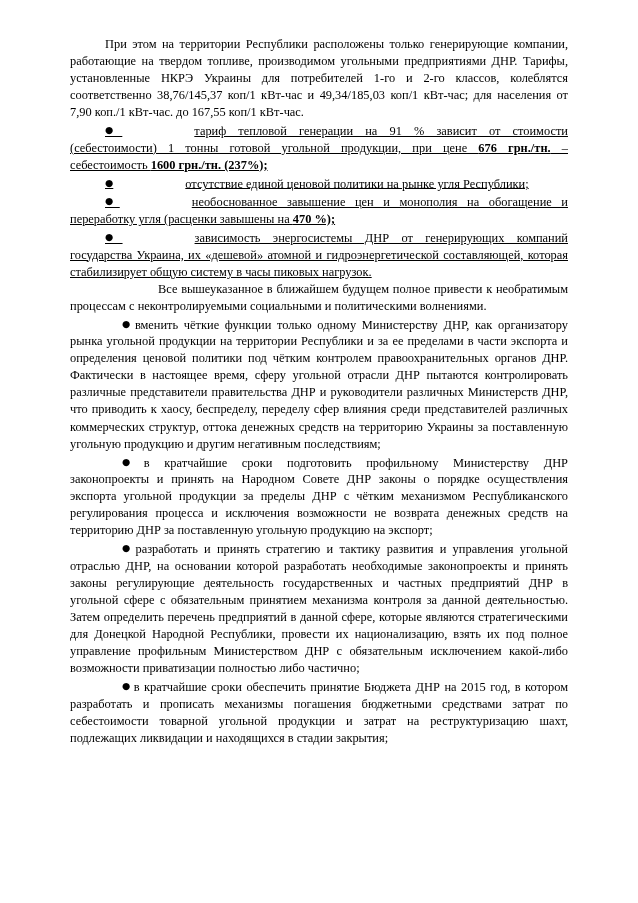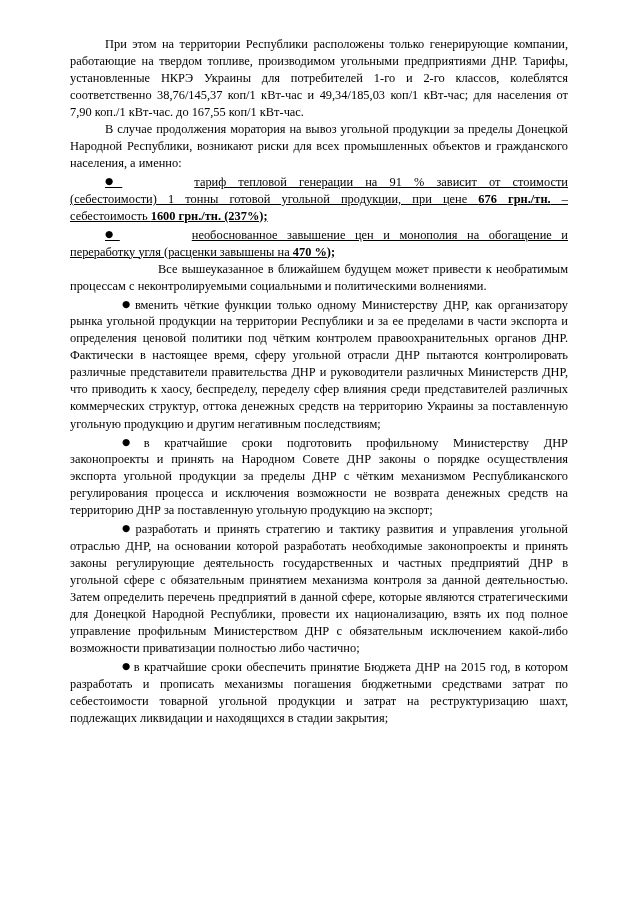--- a/index.html
+++ b/index.html
@@ -84,22 +84,23 @@
     text-indent: 88px;
   }
   b, .b { font-weight: bold; }
 </style>
 </head>
 <body>
 
 <div id="page">
   <div class="doc-body" id="doc-body">
       <p class="para"><span>При этом на территории Республики расположены только генерирующие компании, работающие на твердом топливе, производимом угольными предприятиями ДНР. Тарифы, установленные НКРЭ Украины для потребителей 1-го и 2-го классов,  колеблятся соответственно 38,76/145,37 коп/1 кВт-час и 49,34/185,03 коп/1 кВт-час; для населения от 7,90 коп./1 кВт-час. до 167,55 коп/1 кВт-час.</span></p>
-      <p class="para"><span>В случае продолжения моратория на вывоз угольной продукции за пределы Донецкой Народной Республики, возникают риски для всех промышленных объектов и гражданского населения, а именно:</span></p>
       <p class="disc"><span class="marker">●</span><span class="tab"></span><span>тариф тепловой генерации на 91 % зависит от стоимости (себестоимости) 1 тонны готовой угольной продукции, при цене </span><b>676 грн./тн.</b><span> – себестоимость </span><b>1600 грн./тн. (237%);</b></p>
+      <p class="disc"><span class="marker">●</span><span class="tab"></span><span>отсутствие единой ценовой политики на рынке угля Республики;</span></p>
       <p class="disc"><span class="marker">●</span><span class="tab"></span><span>необоснованное завышение цен и монополия на обогащение и переработку угля (расценки завышены на </span><b>470 %);</b></p>
-      <p class="deep-indent"><span>Все вышеуказанное в ближайшем будущем может  привести к необратимым процессам с неконтролируемыми социальными и политическими волнениями.</span></p>
+      <p class="disc"><span class="marker">●</span><span class="tab"></span><span>зависимость энергосистемы ДНР от генерирующих компаний государства Украина, их «дешевой» атомной и гидроэнергетической составляющей, которая стабилизирует общую систему в часы пиковых нагрузок.</span></p>
+      <p class="deep-indent"><span>Все вышеуказанное в ближайшем будущем полное  привести к необратимым процессам с неконтролируемыми социальными и политическими волнениями.</span></p>
       <p class="bullet"><span class="marker">●</span><span class="gap"></span><span>вменить чёткие функции только одному Министерству ДНР, как организатору рынка угольной продукции на территории Республики и за ее пределами в части экспорта и определения ценовой политики под чётким контролем правоохранительных органов ДНР. Фактически в настоящее время, сферу угольной отрасли ДНР пытаются контролировать различные представители правительства ДНР и руководители различных Министерств ДНР, что приводить к хаосу, беспределу, переделу сфер влияния среди представителей различных коммерческих структур, оттока денежных средств  на территорию Украины за поставленную угольную продукцию и другим негативным последствиям;</span></p>
       <p class="bullet"><span class="marker">●</span><span class="gap"></span><span>в кратчайшие сроки подготовить профильному Министерству ДНР законопроекты и принять на Народном Совете ДНР законы о порядке осуществления экспорта угольной продукции за пределы ДНР с чётким механизмом Республиканского регулирования процесса и исключения возможности не возврата денежных средств на территорию ДНР за поставленную угольную продукцию на экспорт;</span></p>
       <p class="bullet"><span class="marker">●</span><span class="gap"></span><span>разработать и принять стратегию и тактику развития и управления угольной отраслью ДНР, на основании которой разработать необходимые законопроекты и принять законы регулирующие деятельность государственных и частных предприятий ДНР в угольной сфере с обязательным принятием механизма контроля за данной деятельностью. Затем определить перечень предприятий в данной сфере, которые являются стратегическими для Донецкой Народной Республики, провести их национализацию, взять их под полное управление профильным Министерством ДНР с обязательным исключением какой-либо возможности приватизации полностью либо частично;</span></p>
       <p class="bullet"><span class="marker">●</span><span class="gap"></span><span>в кратчайшие сроки обеспечить принятие Бюджета ДНР на 2015 год, в котором разработать и прописать механизмы погашения бюджетными средствами затрат по себестоимости товарной угольной продукции и затрат на реструктуризацию шахт, подлежащих ликвидации и находящихся в стадии закрытия;</span></p>
     </div>
 </div>
 
 </body></html>

